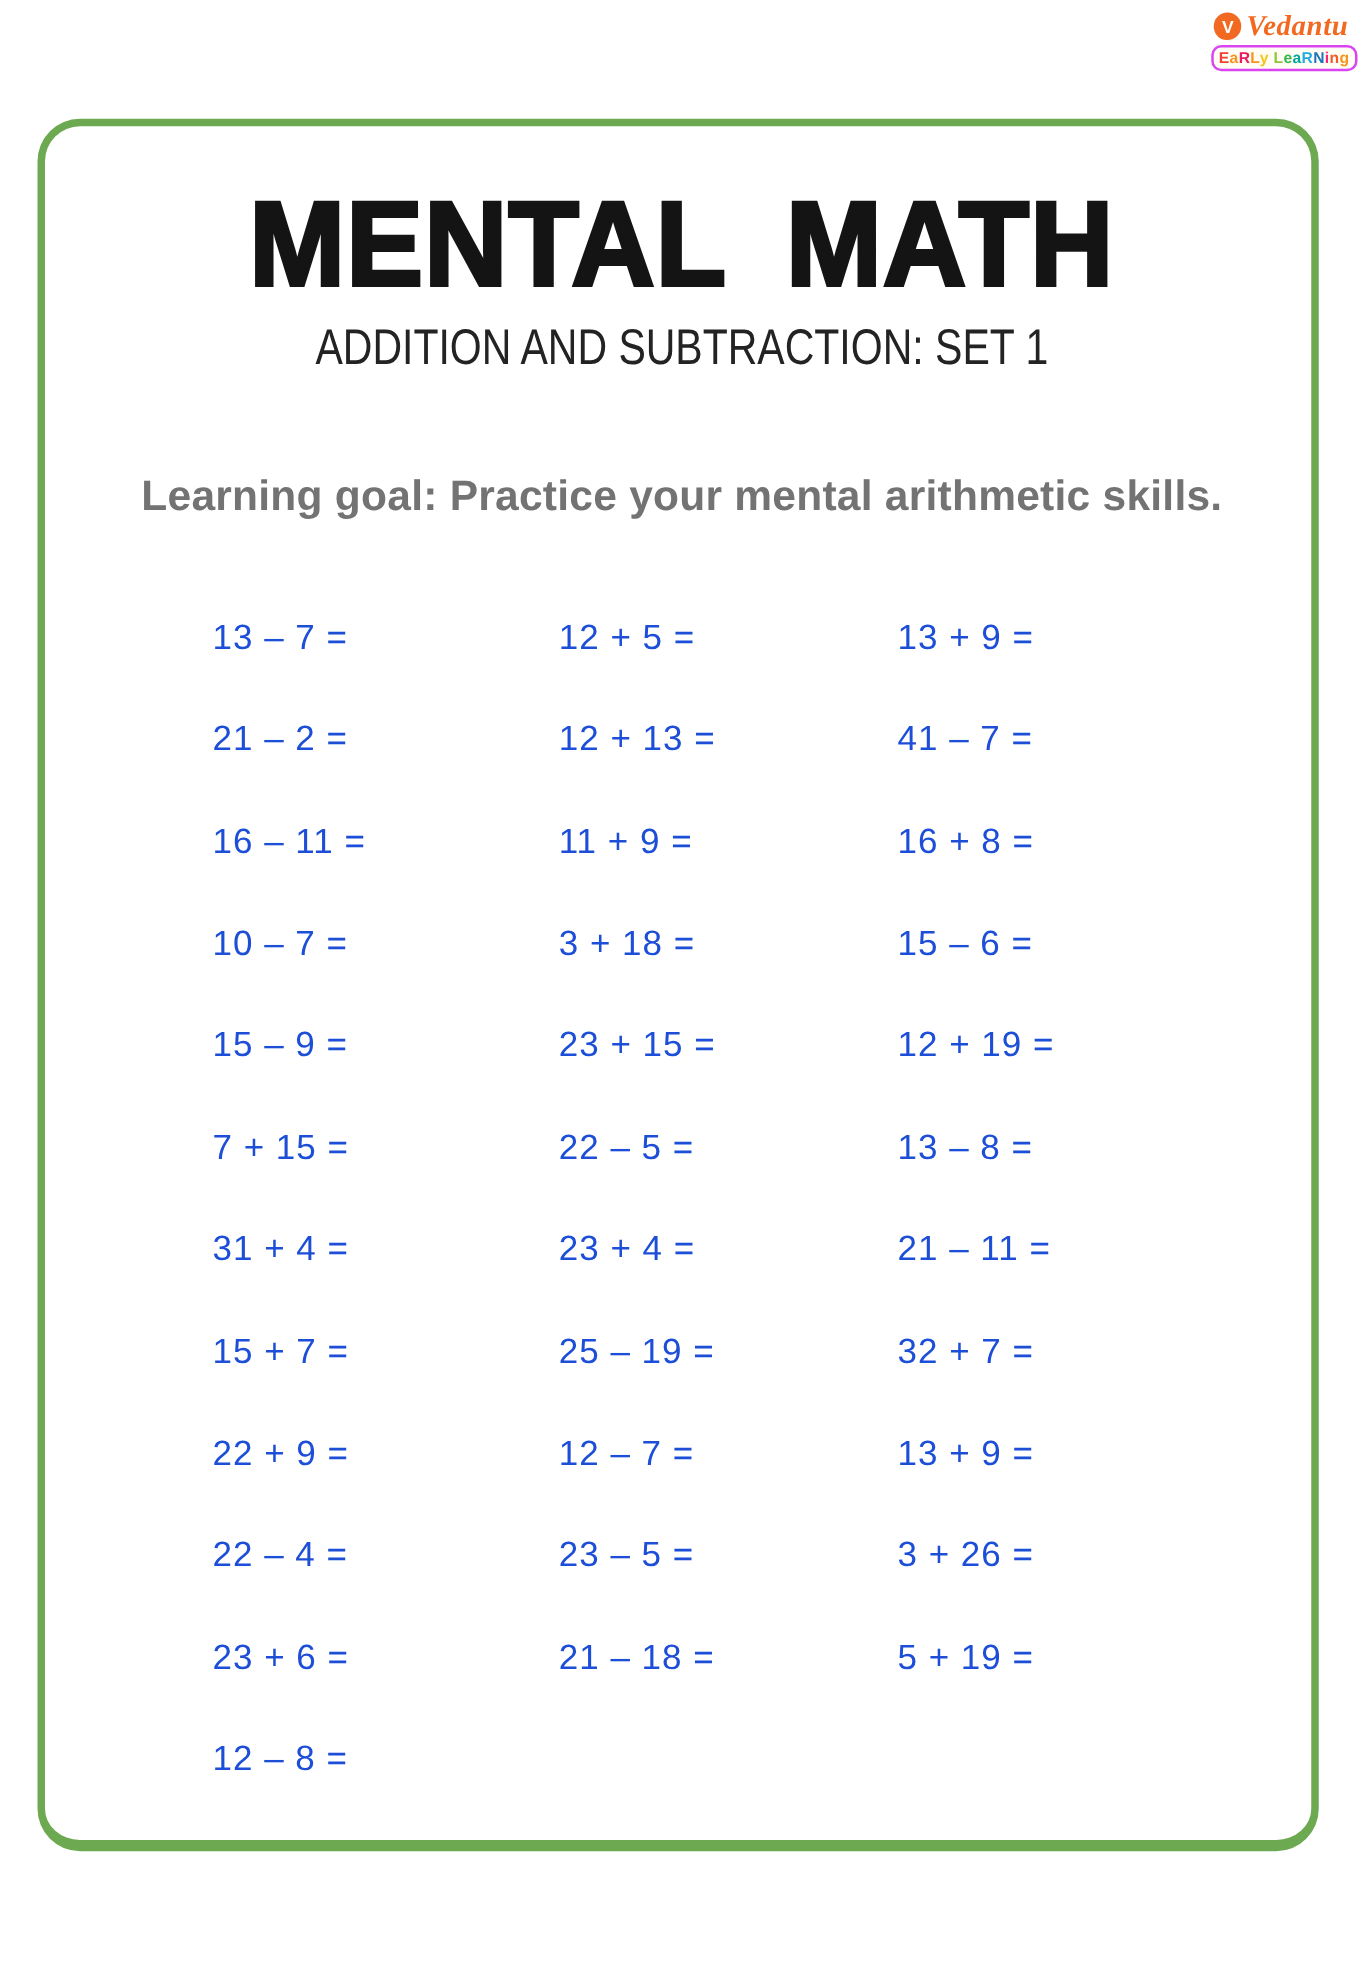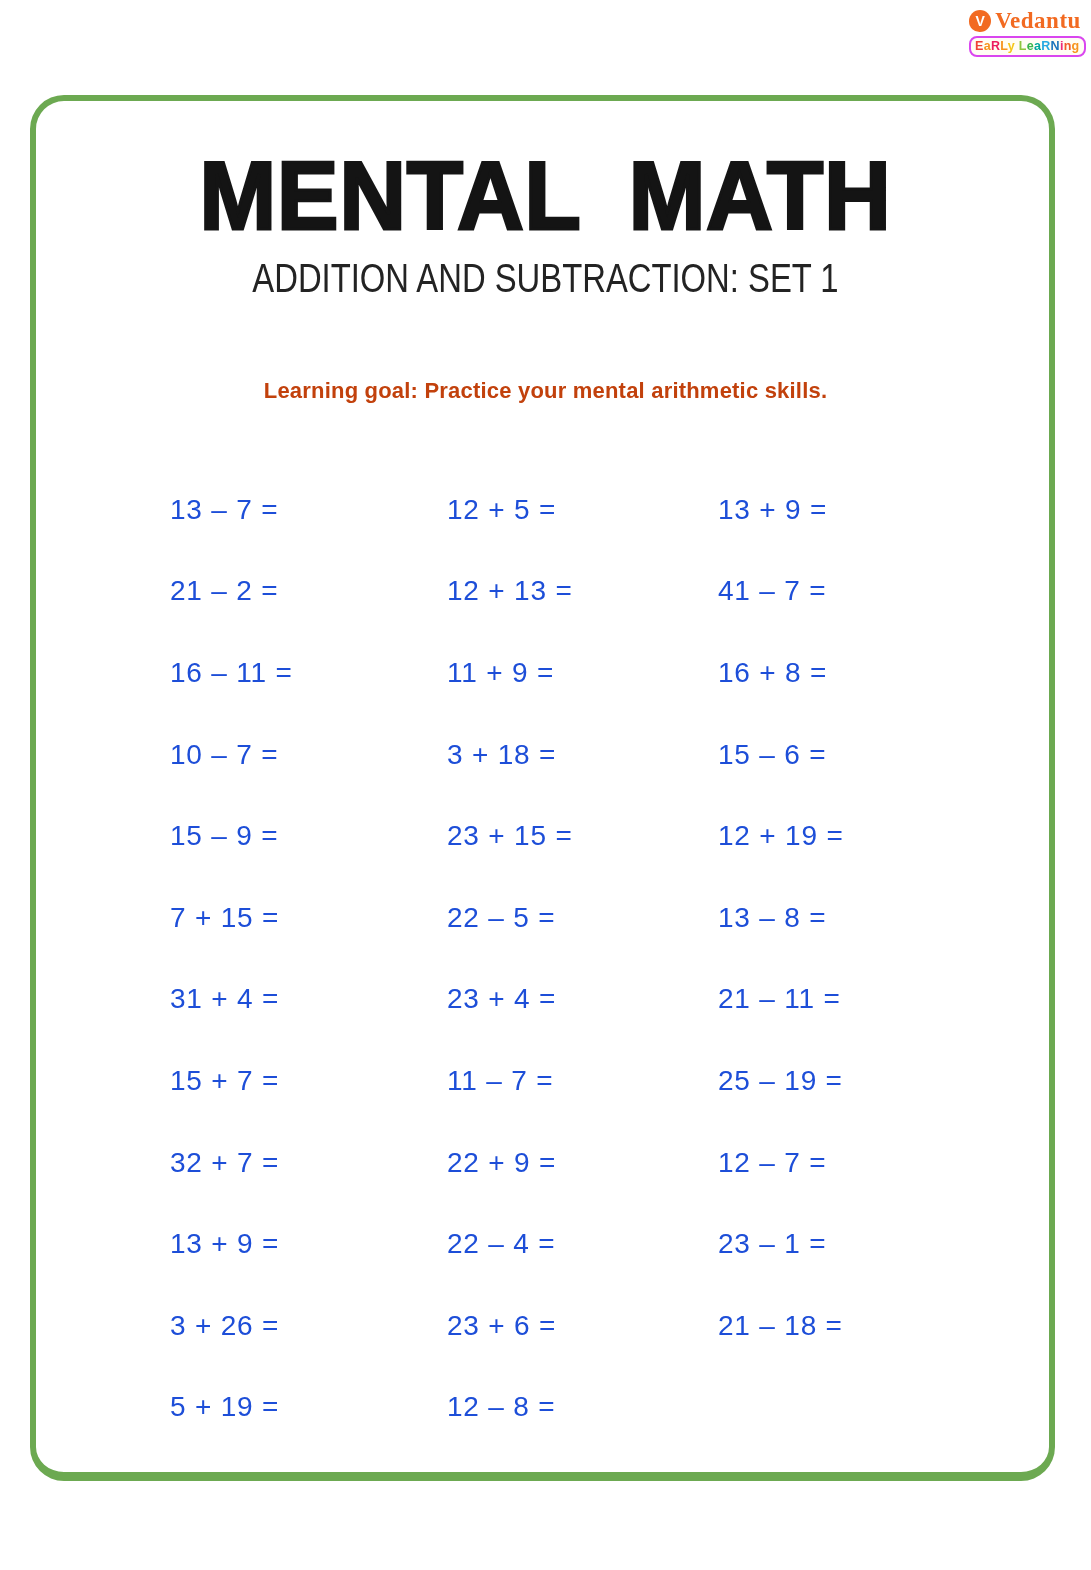--- a/index.html
+++ b/index.html
@@ -36,20 +36,21 @@
     border-radius: 50% 50% 50% 48%;
     color: #ffffff;
     font-weight: bold;
     font-size: 14px;
     line-height: 22px;
     text-align: center;
     flex: 0 0 auto;
   }
   .wordmark {
     font-family: "Liberation Serif", serif;
+    font-style: italic;
     font-weight: bold;
     font-size: 23px;
     color: #f26a21;
     letter-spacing: 0.5px;
   }
   .tagline {
     margin-top: 2px;
     display: inline-block;
     background: #fffdf4;
     border: 2px solid #d946ef;
@@ -108,22 +109,22 @@
     transform-origin: center;
     white-space: nowrap;
   }
   .goal {
     position: absolute;
     top: 378px;
     left: 0;
     width: 100%;
     text-align: center;
     font-weight: bold;
-    font-size: 22px;
-    color: #c2410c;
+    font-size: 34px;
+    color: #737373;
     letter-spacing: 0.2px;
   }
 
   
   .problems {
     position: absolute;
     left: 170px;
     top: 469px;
     display: grid;
     grid-template-columns: 277px 271px 160px;
@@ -177,28 +178,27 @@
       <div class="problem-cell">15 – 9 =</div>
       <div class="problem-cell">23 + 15 =</div>
       <div class="problem-cell">12 + 19 =</div>
       <div class="problem-cell">7 + 15 =</div>
       <div class="problem-cell">22 – 5 =</div>
       <div class="problem-cell">13 – 8 =</div>
       <div class="problem-cell">31 + 4 =</div>
       <div class="problem-cell">23 + 4 =</div>
       <div class="problem-cell">21 – 11 =</div>
       <div class="problem-cell">15 + 7 =</div>
-      <div class="problem-cell">11 – 7 =</div>
       <div class="problem-cell">25 – 19 =</div>
       <div class="problem-cell">32 + 7 =</div>
       <div class="problem-cell">22 + 9 =</div>
       <div class="problem-cell">12 – 7 =</div>
       <div class="problem-cell">13 + 9 =</div>
       <div class="problem-cell">22 – 4 =</div>
-      <div class="problem-cell">23 – 1 =</div>
+      <div class="problem-cell">23 – 5 =</div>
       <div class="problem-cell">3 + 26 =</div>
       <div class="problem-cell">23 + 6 =</div>
       <div class="problem-cell">21 – 18 =</div>
       <div class="problem-cell">5 + 19 =</div>
       <div class="problem-cell">12 – 8 =</div>
     </div>
 
 </div>
 
 </body></html>

